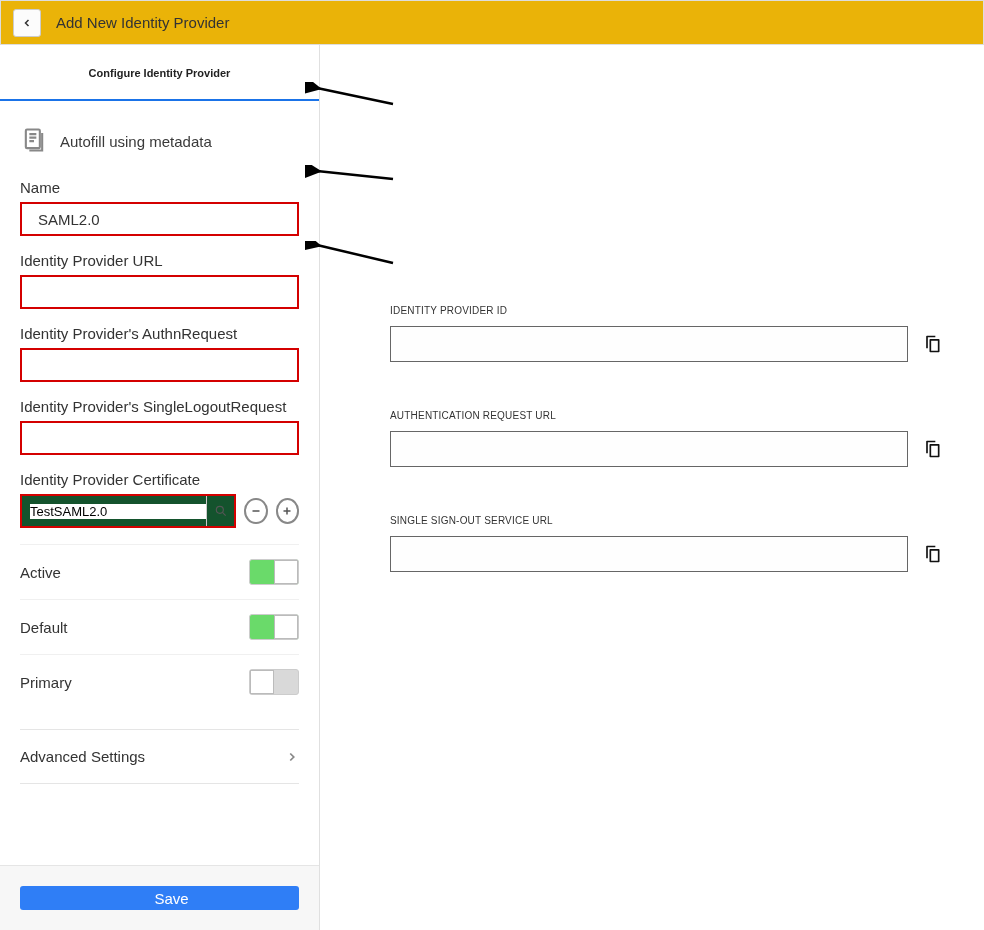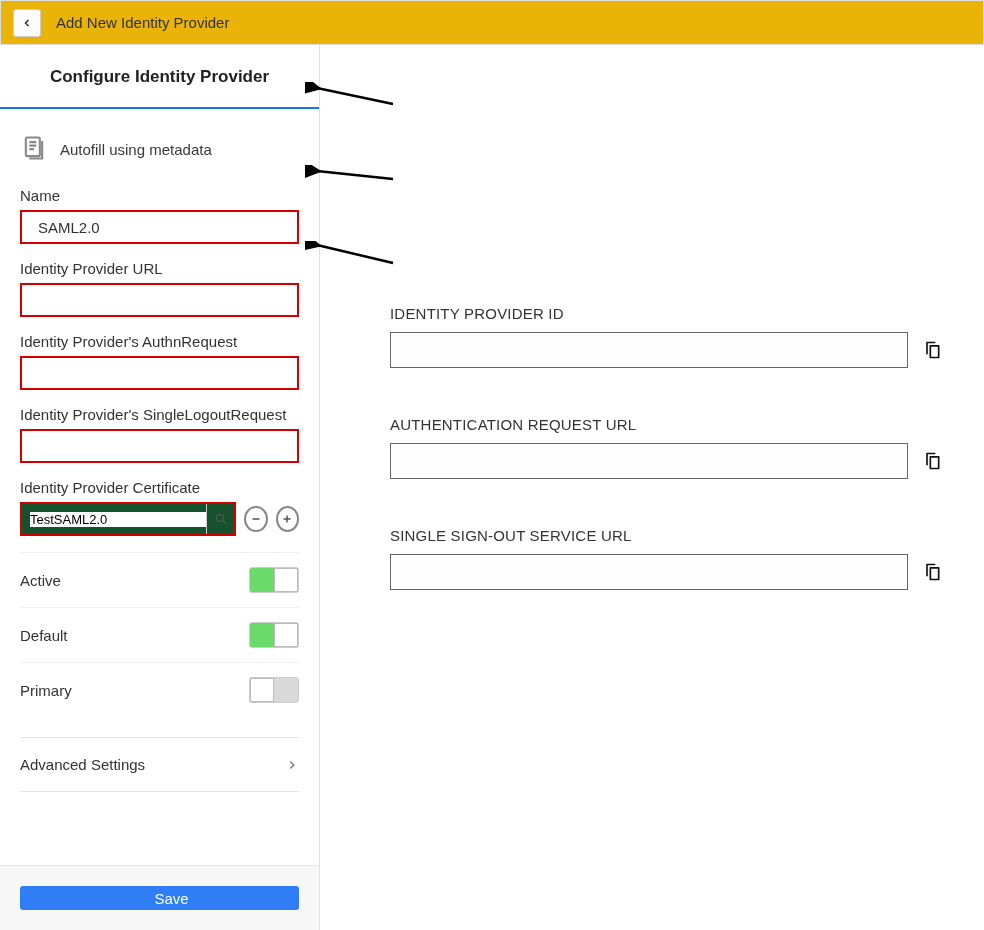--- a/index.html
+++ b/index.html
@@ -43,21 +43,21 @@
   .left-panel {
     width: 320px;
     border-right: 1px solid #e0e0e0;
     display: flex;
     flex-direction: column;
     background: #fff;
   }
   .tab-title {
     text-align: center;
     font-weight: 700;
-    font-size: 17px;
+    font-size: 11px;
     padding: 22px 10px 20px;
     border-bottom: 2px solid #1a73e8;
     color: #222;
   }
   .form-area {
     flex: 1;
     padding: 15px 20px 10px;
     overflow: auto;
   }
   .autofill-row {
@@ -186,21 +186,21 @@
     cursor: pointer;
     padding-left: 24px;
   }
   .right-panel {
     flex: 1;
     padding: 260px 38px 0 70px;
     position: relative;
   }
   .right-field { margin-bottom: 48px; }
   .right-label {
-    font-size: 15px;
+    font-size: 10px;
     color: #333;
     letter-spacing: 0.2px;
     margin-bottom: 10px;
     display: block;
   }
   .right-input-row {
     display: flex;
     align-items: center;
     gap: 10px;
   }

